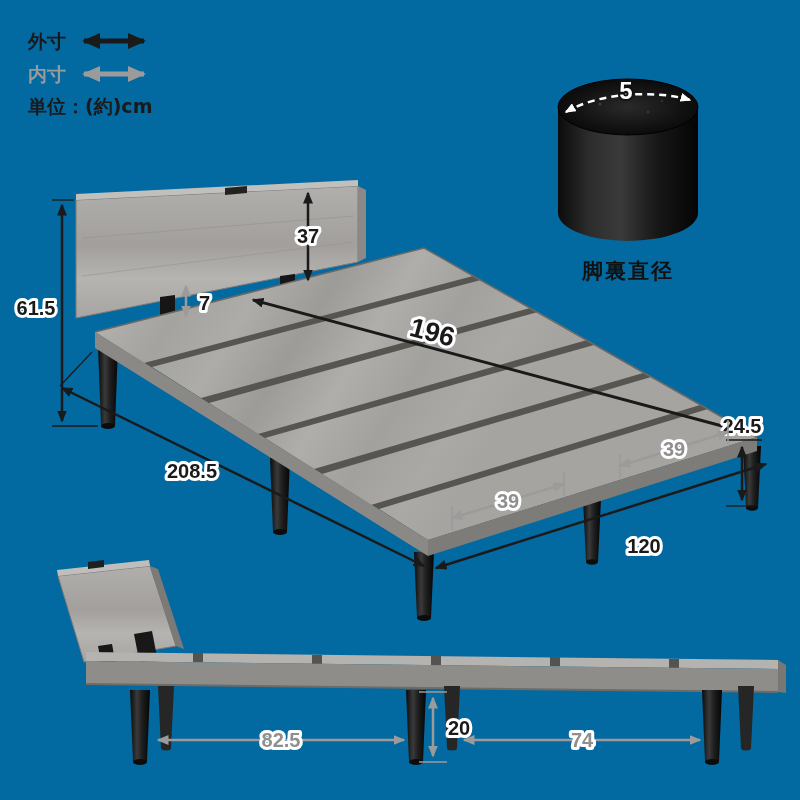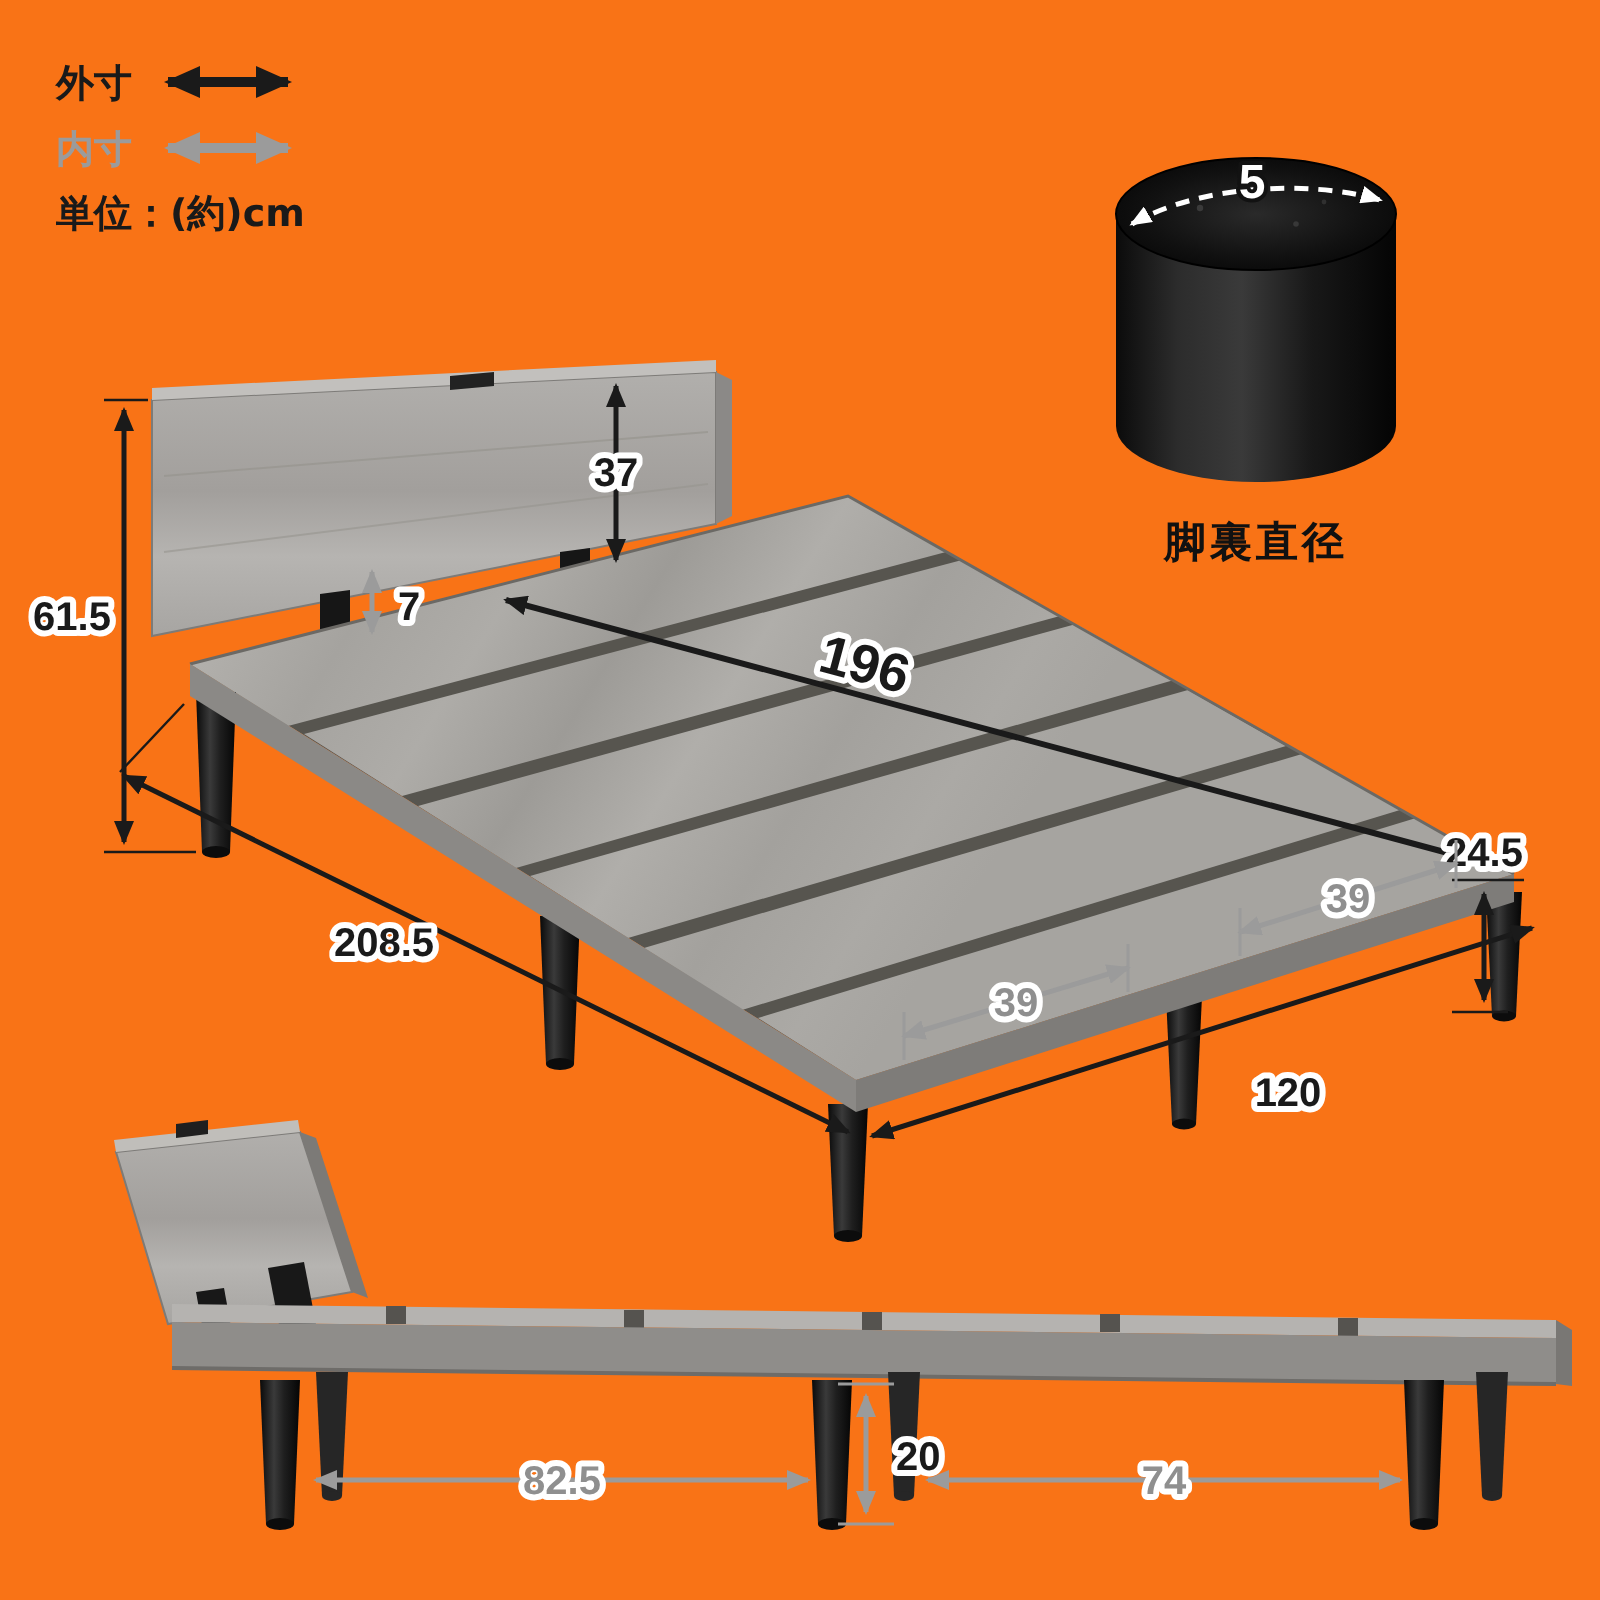--- a/index.html
+++ b/index.html
@@ -1,16 +1,16 @@
 <!DOCTYPE html>
 <html><head>
 <meta charset="utf-8">
 <style>
   html,body{margin:0;padding:0;background:#fff;}
-  .stage{width:800px;height:800px;position:relative;background:#f97316;overflow:hidden;}
+  .stage{width:800px;height:800px;position:relative;background:#0369a1;overflow:hidden;}
   text{font-family:"Liberation Sans","DejaVu Sans",sans-serif;}
   .dim{font-size:20px;font-weight:600;fill:#1a1a1a;}
   .dim-big{font-size:27px;font-weight:700;fill:#1a1a1a;}
   .dim-gray{fill:#8f8f8f;}
   .halo{paint-order:stroke;stroke:#ffffff;stroke-width:6px;stroke-linejoin:round;}
   .jp{font-family:"DejaVu Sans","Liberation Sans",sans-serif;font-size:19px;font-weight:700;fill:#1a1a1a;}
   .jp-gray{fill:#9b9b9b;}
   .caption{font-family:"DejaVu Sans","Liberation Sans",sans-serif;font-size:21px;font-weight:700;fill:#111;letter-spacing:2px;}
   .leg-dia{font-size:24px;font-weight:700;fill:#fff;paint-order:stroke;stroke:#121212;stroke-width:4px;stroke-linejoin:round;}
 </style>

